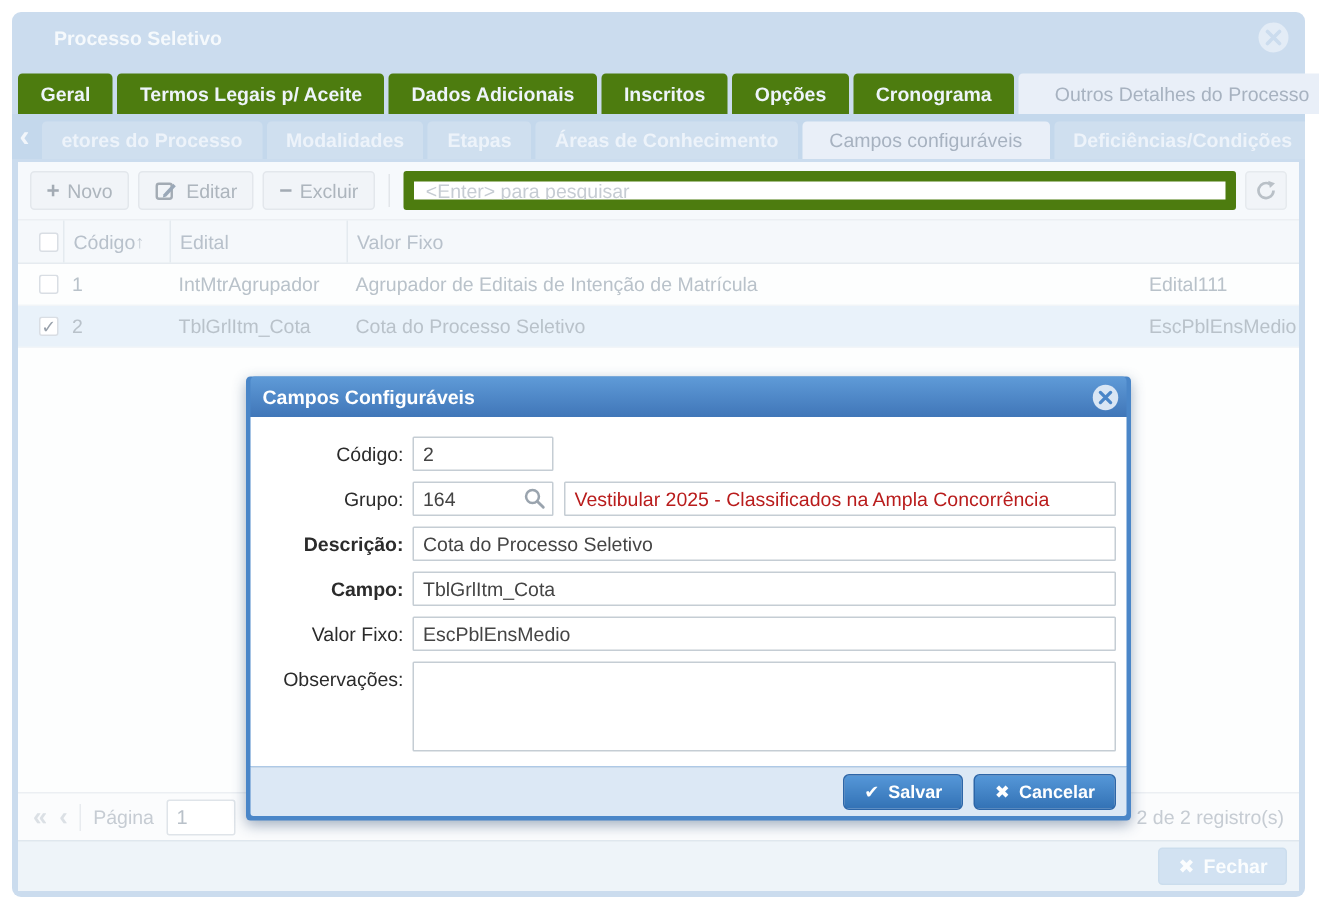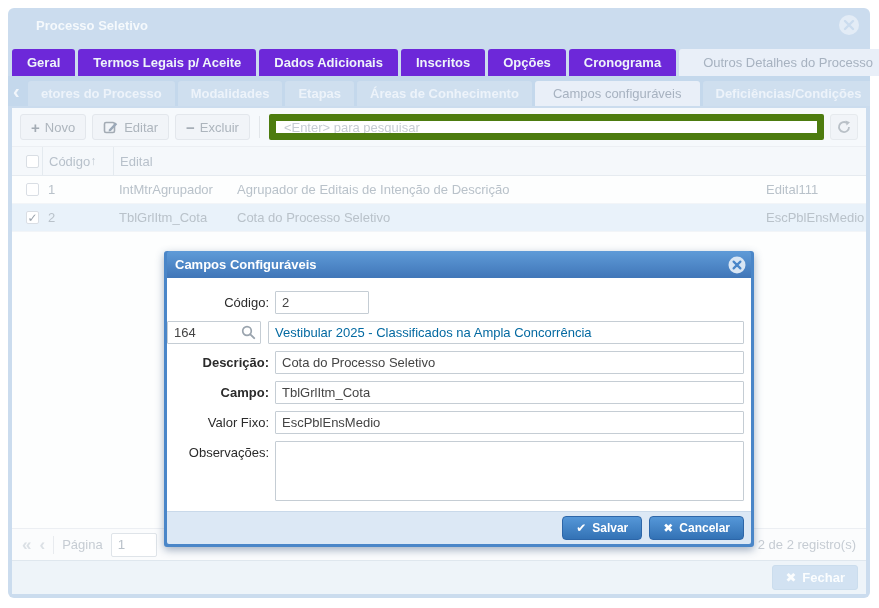--- a/index.html
+++ b/index.html
@@ -9,21 +9,21 @@
   
   .window { position:absolute; left:8px; top:8px; width:862px; height:590px;
             background:#cbdcee; border-radius:6px; display:flex; flex-direction:column; }
 
   .titlebar { height:34px; display:flex; align-items:center; padding:0 10px 0 28px; }
   .titlebar .title { color:#f5f9fc; font-weight:bold; flex:1; }
   .win-close { width:22px; height:22px; cursor:pointer; }
 
   .tabs { height:34px; display:flex; align-items:flex-end; gap:3px; padding:0 4px; }
   .tab { height:27px; display:flex; align-items:center; padding:0 15px;
-         background:#6d28d9; color:#eef4fa; font-weight:bold;
+         background:#4d7c0f; color:#eef4fa; font-weight:bold;
          border-radius:3px 3px 0 0; white-space:nowrap; cursor:pointer; }
   .tab.active { background:#e9eff8; color:#a7b2c0; font-weight:normal; padding:0 24px; }
 
   .subtabs { height:30px; background:#c4d8ec; display:flex; align-items:flex-end;
              gap:3px; padding:0 4px 0 20px; position:relative; overflow:hidden; }
   .subtab { height:25px; display:flex; align-items:center; padding:0 13px;
             background:#cfdfef; color:#edf3fa; font-weight:bold;
             border-radius:3px 3px 0 0; white-space:nowrap; cursor:pointer; }
   .subtab.active { background:#e9eff8; color:#a7b2c0; font-weight:normal; padding:0 18px; }
   .strip-chev { color:#f2f6fb; font-weight:bold; font-size:20px; line-height:25px;
@@ -90,21 +90,21 @@
   .flabel { width:108px; text-align:right; padding-right:6px; color:#2b2b2b;
             line-height:23px; white-space:nowrap; }
   .flabel.req { font-weight:bold; }
   .tinput { height:23px; border:1px solid #c5cdd4; border-radius:1px; padding:0 6px;
             font-size:13px; color:#444; font-family:inherit; }
   .w-small { width:94px; }
   .grow { flex:1; }
   .lookup { position:relative; display:flex; }
   .lookup .tinput { padding-right:8px; }
   .mag { position:absolute; right:5px; top:4px; }
-  .gdesc { color:#0369a1; margin-left:7px; }
+  .gdesc { color:#b91c1c; margin-left:7px; }
   .tarea { height:60px; resize:none; padding-top:3px; }
   .modal-foot { height:33px; background:#dce8f5; border-top:1px solid #c9d9ea;
                 display:flex; align-items:center; justify-content:flex-end; gap:7px;
                 padding:0 7px; border-radius:0 0 2px 2px; }
   .mbtn { display:flex; align-items:center; gap:6px; height:24px; padding:0 13px;
           background:linear-gradient(#5597d8,#3372b5); border:1px solid #2d66a8;
           border-radius:4px; color:#ffffff; font-weight:bold; font-size:12px; cursor:pointer; }
   .mbtn .glyph { font-size:12px; }
 </style>
 </head>
@@ -173,29 +173,32 @@
       <div>
           <span class="cbx"></span>
         </div>
       <div>
         <span>Código</span>
         <span class="sort">↑</span>
       </div>
       <div>
         <span>Edital</span>
       </div>
+      <div>
+        <span>Valor Fixo</span>
+      </div>
     </div>
 
     <div class="grid-row row">
       <div>
           <span class="cbx"></span>
         </div>
       <div>1</div>
       <div>IntMtrAgrupador</div>
-      <div>Agrupador de Editais de Intenção de Descrição</div>
+      <div>Agrupador de Editais de Intenção de Matrícula</div>
       <div>Edital111</div>
     </div>
 
     <div class="grid-row row selected">
       <div>
           <span class="cbx">✓</span>
         </div>
       <div>2</div>
       <div>TblGrlItm_Cota</div>
       <div>Cota do Processo Seletivo</div>
@@ -231,20 +234,21 @@
     </svg>
   </div>
   <div class="modal-body">
 
     <div class="frow">
       <span class="flabel">Código:</span>
       <input class="tinput w-small" type="text" value="2" style="">
     </div>
 
     <div class="frow">
+      <span class="flabel">Grupo:</span>
       <span class="lookup">
         <input class="tinput w-small" type="text" value="164" style="">
         <svg class="mag" width="15" height="15" viewBox="0 0 15 15">
           <circle cx="6" cy="6" r="4.3" fill="none" stroke="#9aa4ae" stroke-width="1.7"></circle>
           <path d="M9.3 9.3 L13.2 13.2" stroke="#9aa4ae" stroke-width="1.9" stroke-linecap="round"></path>
         </svg>
       </span>
       <input class="tinput grow gdesc" type="text" readonly="" value="Vestibular 2025 - Classificados na Ampla Concorrência" style="">
     </div>
 

